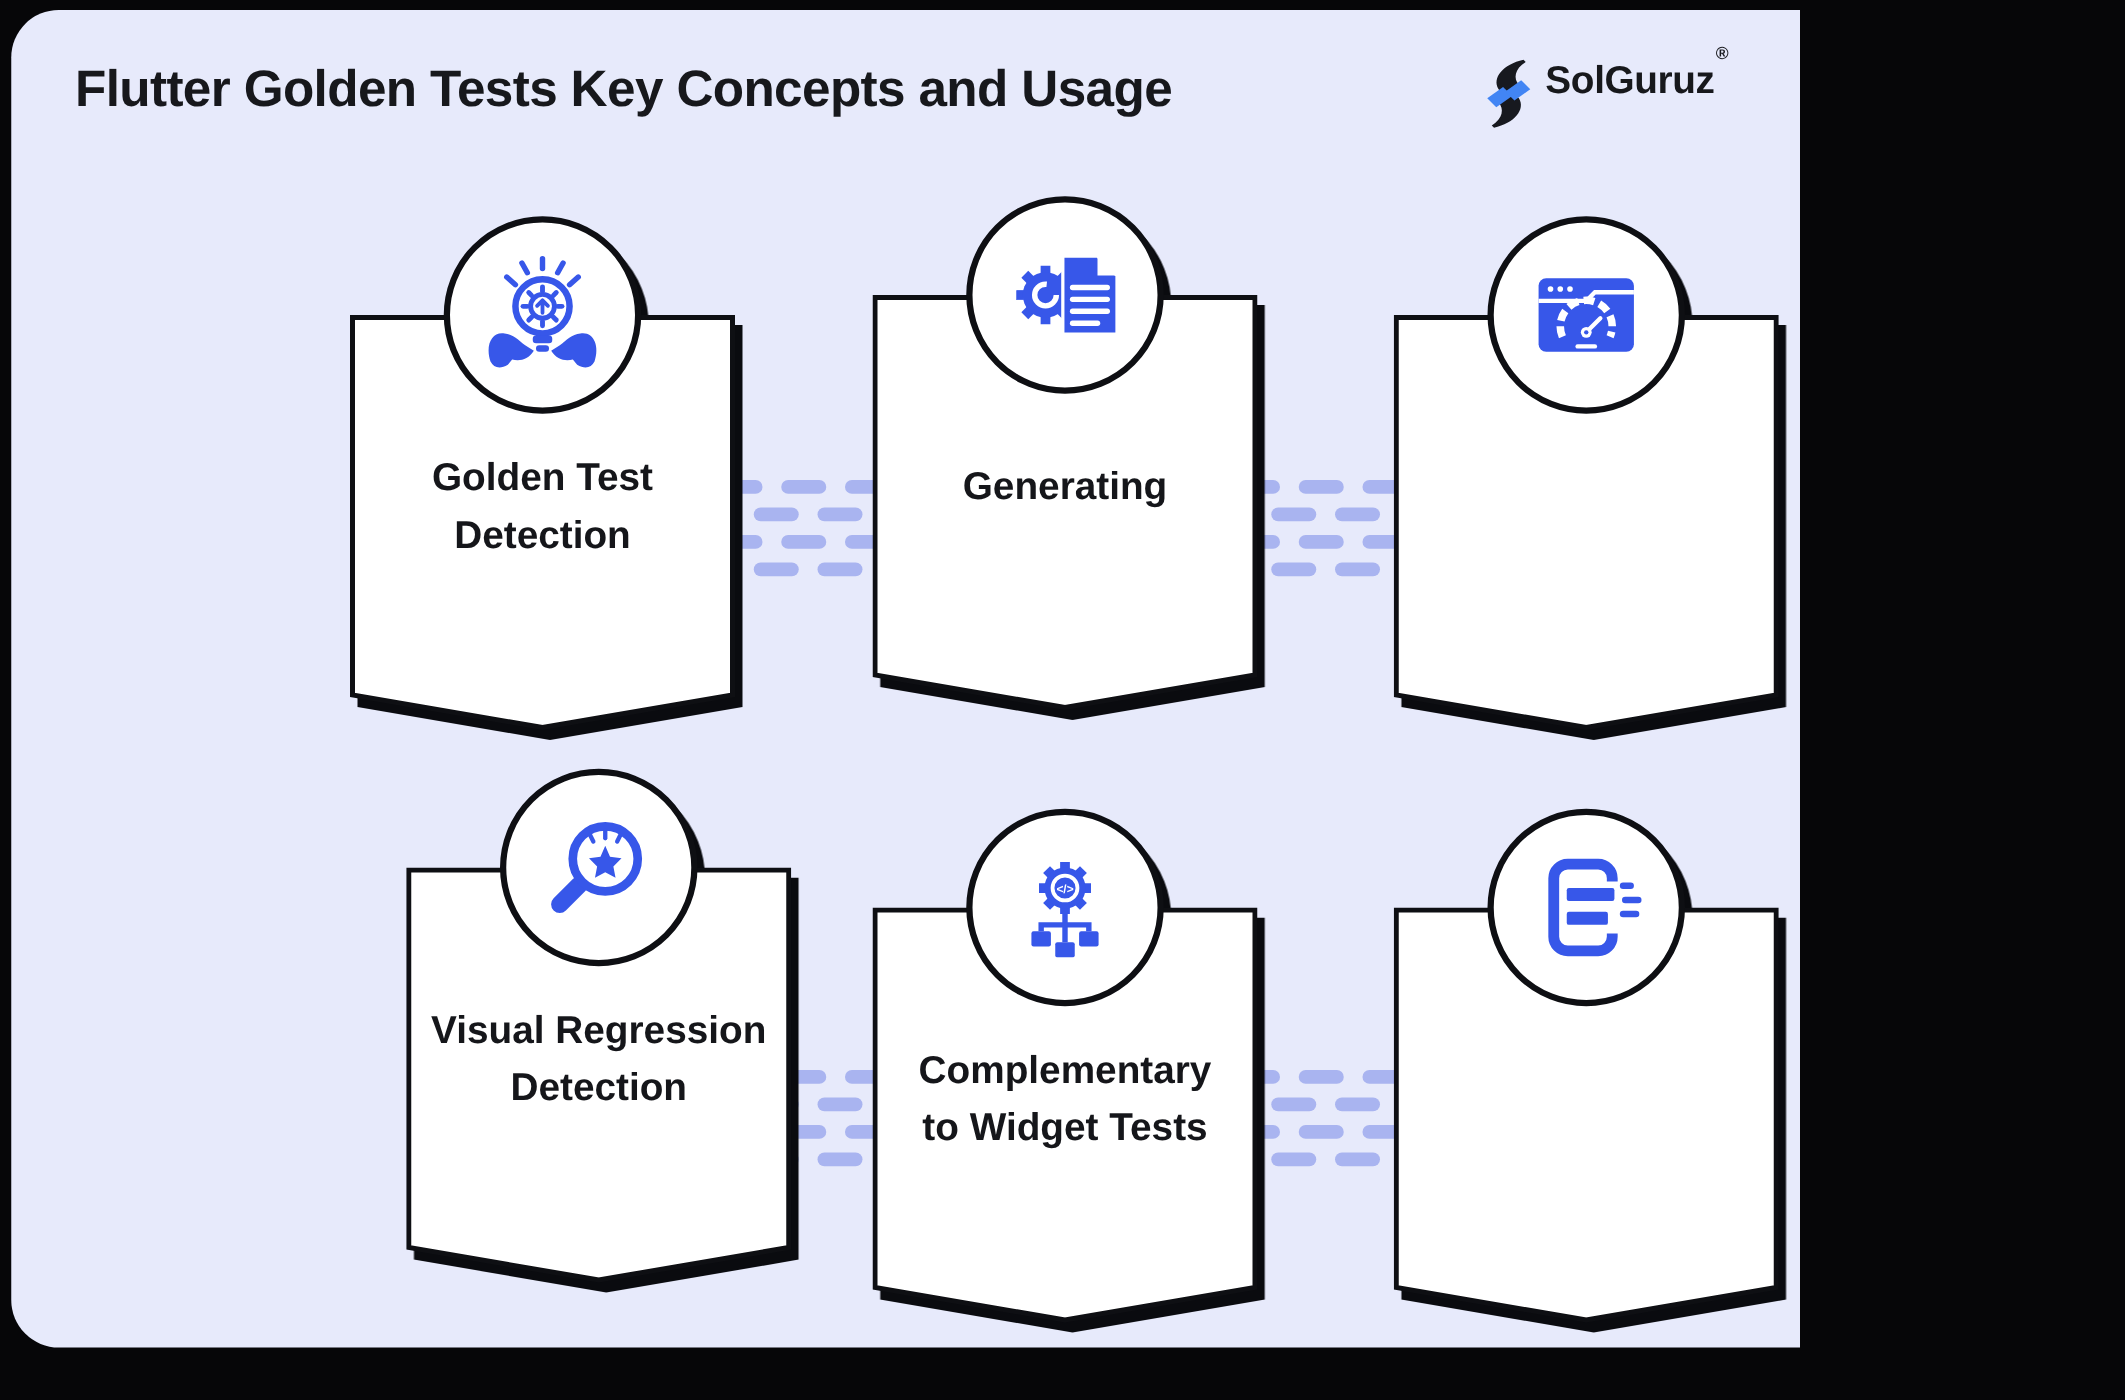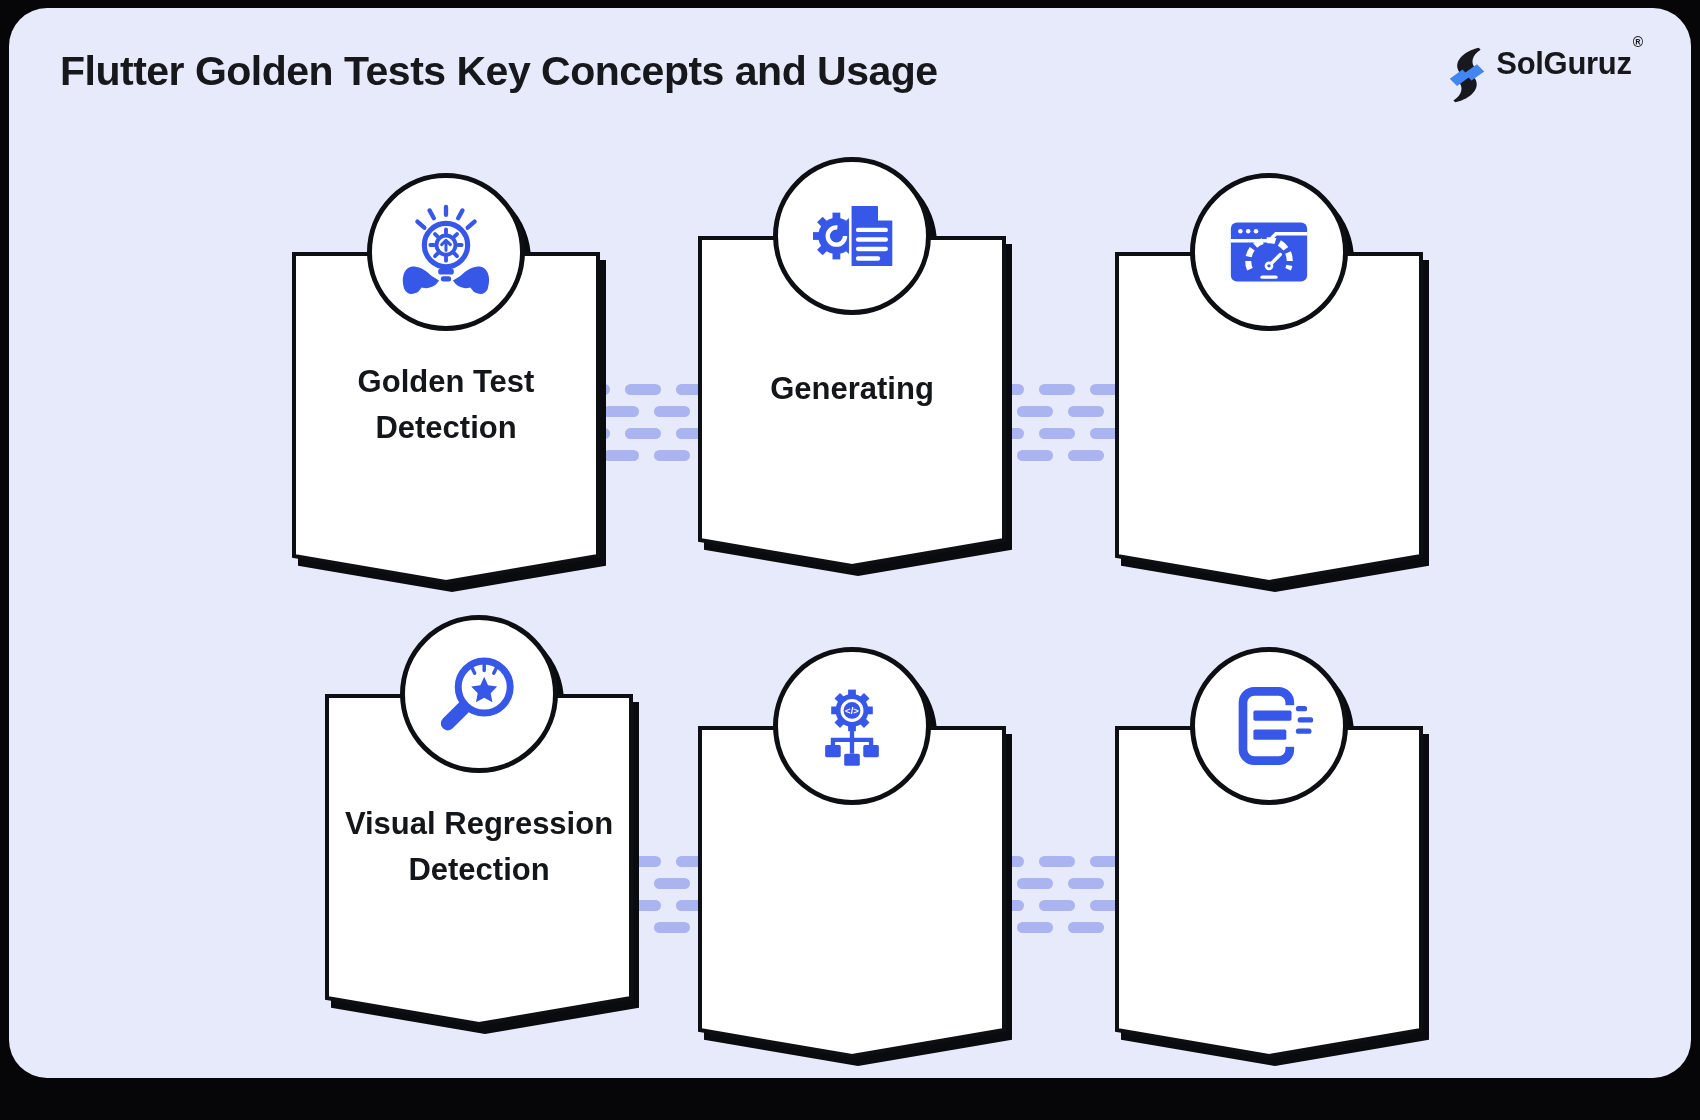--- a/index.html
+++ b/index.html
@@ -1,16 +1,16 @@
 <!DOCTYPE html>
 <html><head>
 <meta charset="utf-8">
 <style>
   html,body{margin:0;padding:0;background:#060608;}
-  #stage{position:relative;width:1700px;height:1120px;background:#060608;overflow:hidden;
+  #stage{position:relative;width:1440px;height:1120px;background:#060608;overflow:hidden;
          font-family:"Liberation Sans",sans-serif;text-decoration:underline;}
   #panel{position:absolute;left:9px;top:8px;width:1682px;height:1070px;background:#E7EAFB;
          border-radius:38px;}
   
   .title{position:absolute;left:60px;top:48px;font-size:41px;font-weight:700;
          letter-spacing:-0.5px;color:#17181C;}
   .brand{position:absolute;right:58px;top:46px;display:flex;gap:8px;}
   .brand-name{font-size:31px;font-weight:700;color:#17181C;letter-spacing:-0.3px;}
   .brand-reg{font-size:14px;font-weight:700;color:#17181C;vertical-align:top;
              position:relative;top:-12px;left:1px;}
@@ -141,21 +141,21 @@
         <span class="pill"></span>
       </div>
     <div class="dash-row odd" style="top:66px">
         <span class="pill"></span>
         <span class="pill"></span>
         <span class="pill"></span>
         <span class="pill"></span>
       </div>
   </div>
 
-  <div class="card" style="left:292px;top:172px;">
+  <div class="card" style="left:280px;top:172px;">
     <svg class="card-shape" viewBox="0 0 308 334" preserveAspectRatio="none">
       <path d="M2,2 H306 V304 L154,330 L2,304 Z" fill="#FFFFFF" stroke="#0E0F13" stroke-width="4"></path>
     </svg>
     <div class="badge">
       <svg viewBox="0 0 120 120">
         <g stroke="#3757E9" stroke-width="5" stroke-linecap="round">
           <line x1="60" y1="8" x2="60" y2="17"></line>
           <line x1="41" y1="12" x2="46" y2="21"></line>
           <line x1="79" y1="12" x2="74" y2="21"></line>
           <line x1="27" y1="25" x2="35" y2="32"></line>
@@ -284,20 +284,24 @@
           <path d="M38,82 V76 H82 V82"></path>
           <path d="M60,64 V92"></path>
         </g>
         <g fill="#3757E9">
           <rect x="29" y="82" width="18" height="14" rx="2"></rect>
           <rect x="73" y="82" width="18" height="14" rx="2"></rect>
           <rect x="51" y="92" width="18" height="14" rx="2"></rect>
         </g>
       </svg>
     </div>
+    <div class="card-label">
+      <span>Complementary</span>
+      <span>to Widget Tests</span>
+    </div>
   </div>
 
   <div class="card" style="left:1115px;top:646px;">
     <svg class="card-shape" viewBox="0 0 308 334" preserveAspectRatio="none">
       <path d="M2,2 H306 V304 L154,330 L2,304 Z" fill="#FFFFFF" stroke="#0E0F13" stroke-width="4"></path>
     </svg>
     <div class="badge">
       <svg viewBox="0 0 120 120">
         <rect x="30" y="20" width="54" height="80" rx="13" fill="none" stroke="#3757E9" stroke-width="10"></rect>
         <rect x="72" y="36" width="26" height="48" fill="#FFFFFF"></rect>

